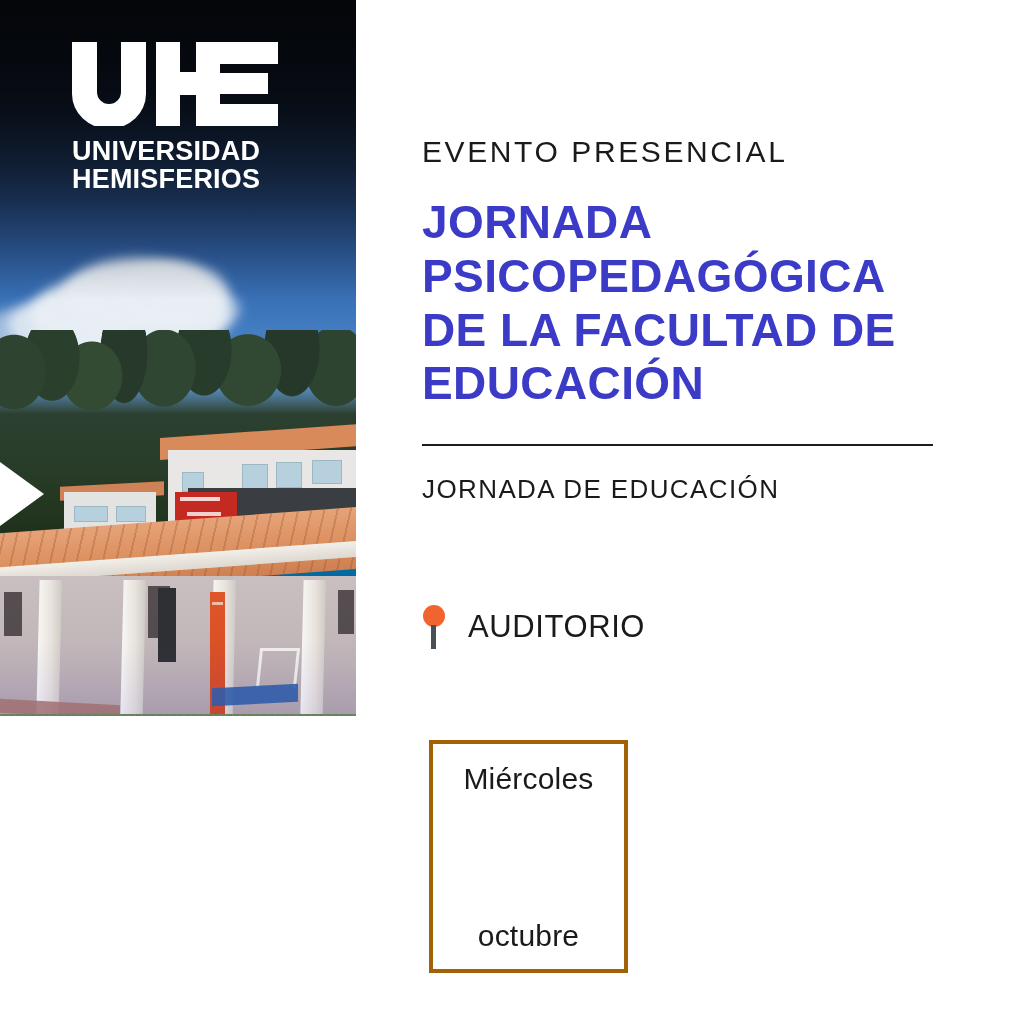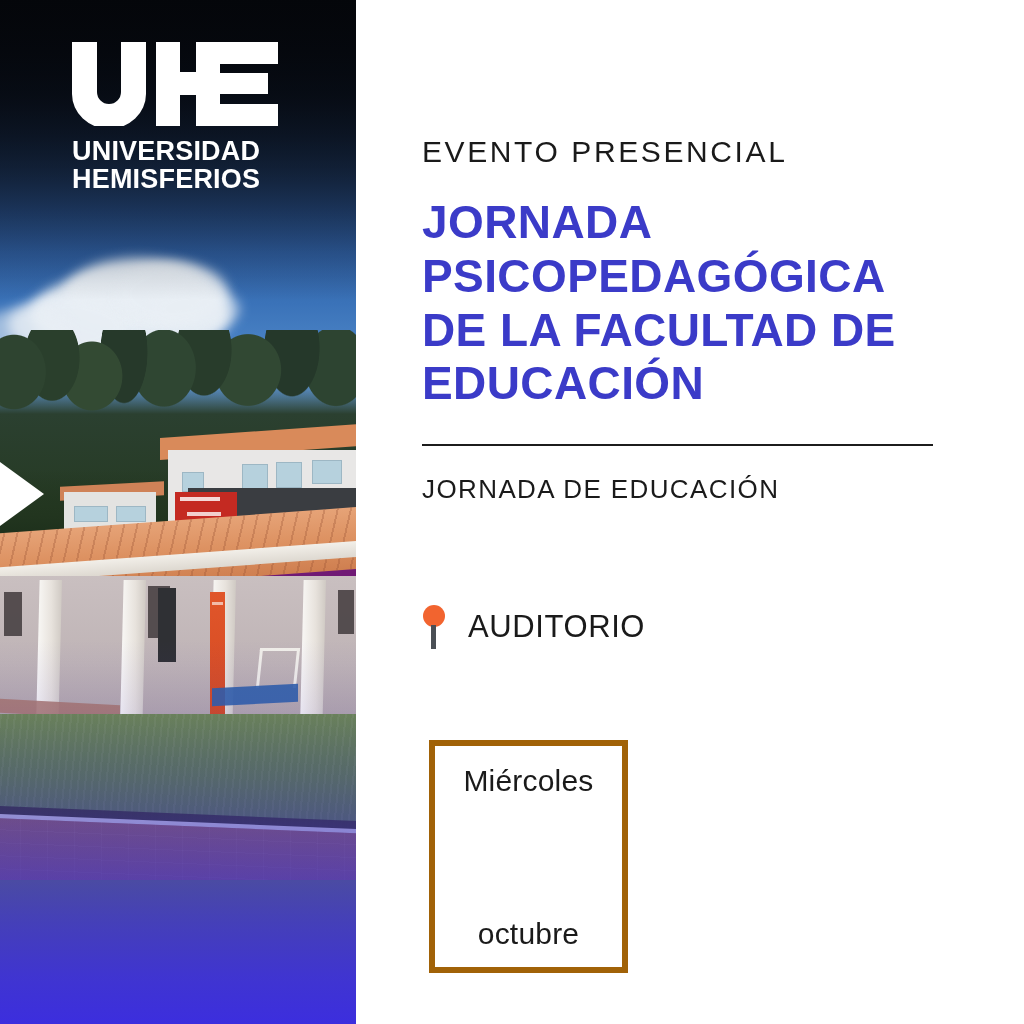--- a/index.html
+++ b/index.html
@@ -14,23 +14,23 @@
     position:relative;
     width:1024px; height:1024px;
     background:#ffffff;
     overflow:hidden;
   }
 
   
   .photo-panel {
     position:absolute;
     left:0; top:0;
-    width:356px; height:1024px;
+    width:356px; height:716px;
     overflow:hidden;
-    background:#701a75;
+    background:#0369a1;
   }
   .photo-stage { position:absolute; inset:0; }
 
   
   .sky {
     position:absolute; left:0; top:0; width:356px; height:560px;
     background:linear-gradient(180deg,
       #05070b 0%,
       #070b12 9%,
       #0b1320 17%,
@@ -303,21 +303,21 @@
     position:absolute; left:9px; top:20px; width:5px; height:24px;
     background:#4a4f55;
   }
   .clock-icon { width:29px; height:29px; }
 
   
   .date-card {
     position:absolute;
     left:7px; top:740px;
     width:199px; height:233px;
-    border:6px solid #a16207;
+    border:4px solid #a16207;
     background:#ffffff;
     display:flex; flex-direction:column;
     align-items:center; justify-content:space-between;
     padding:18px 6px 16px 6px;
   }
   .date-weekday {
     font-size:30px; color:#1a1a1a; font-weight:400; letter-spacing:.2px;
   }
   .date-day {
     font-size:89px; font-weight:700; color:#000000;

